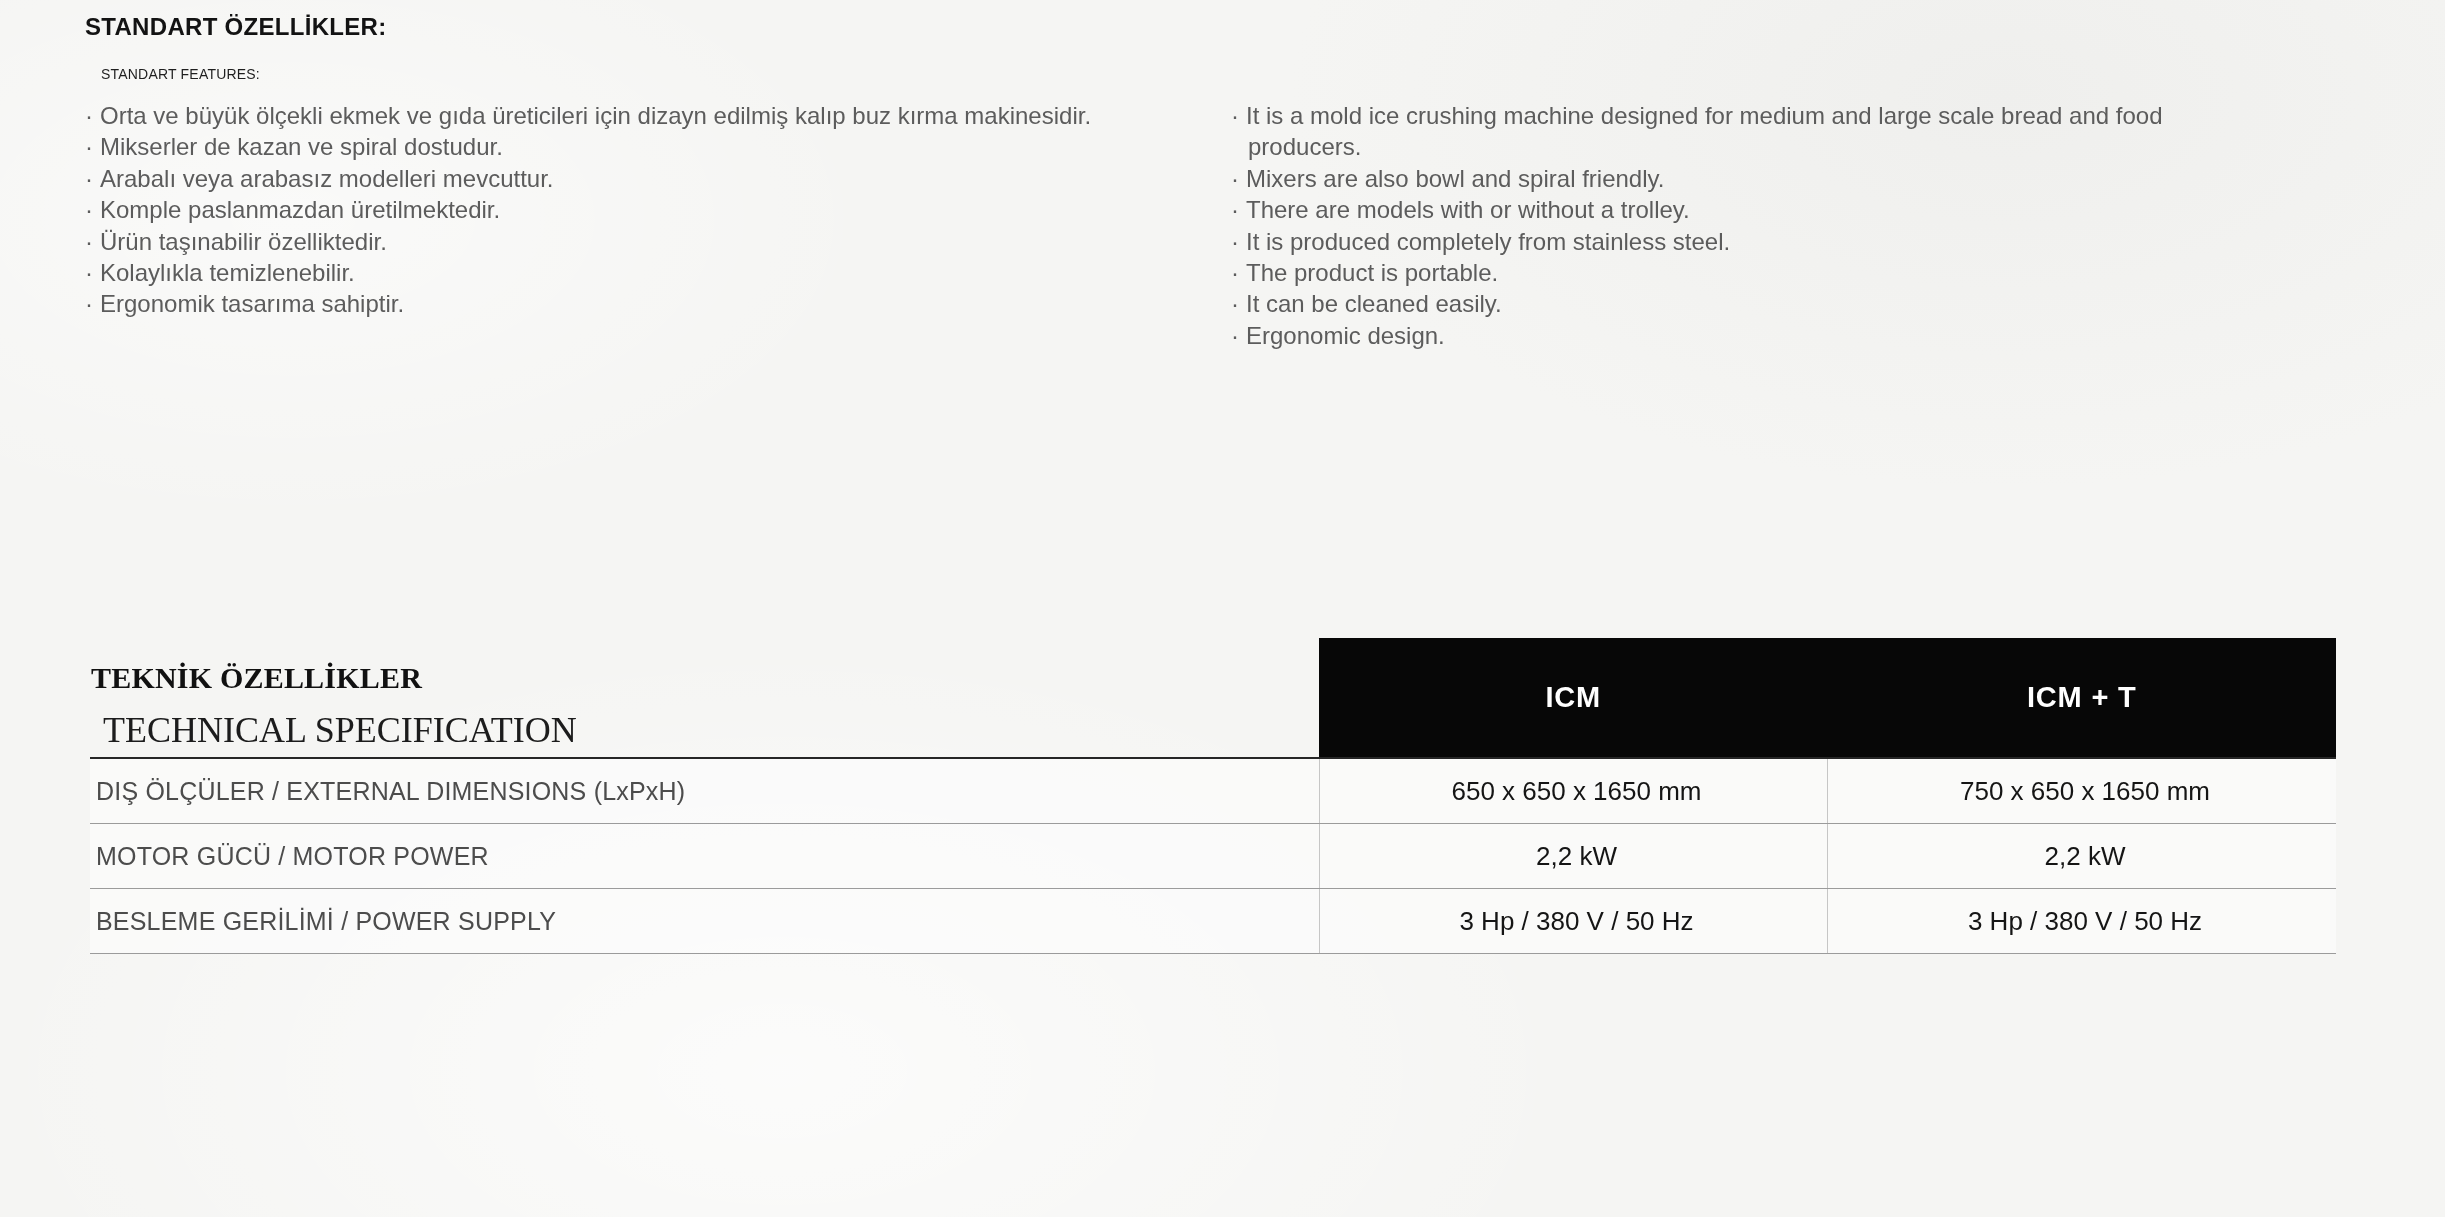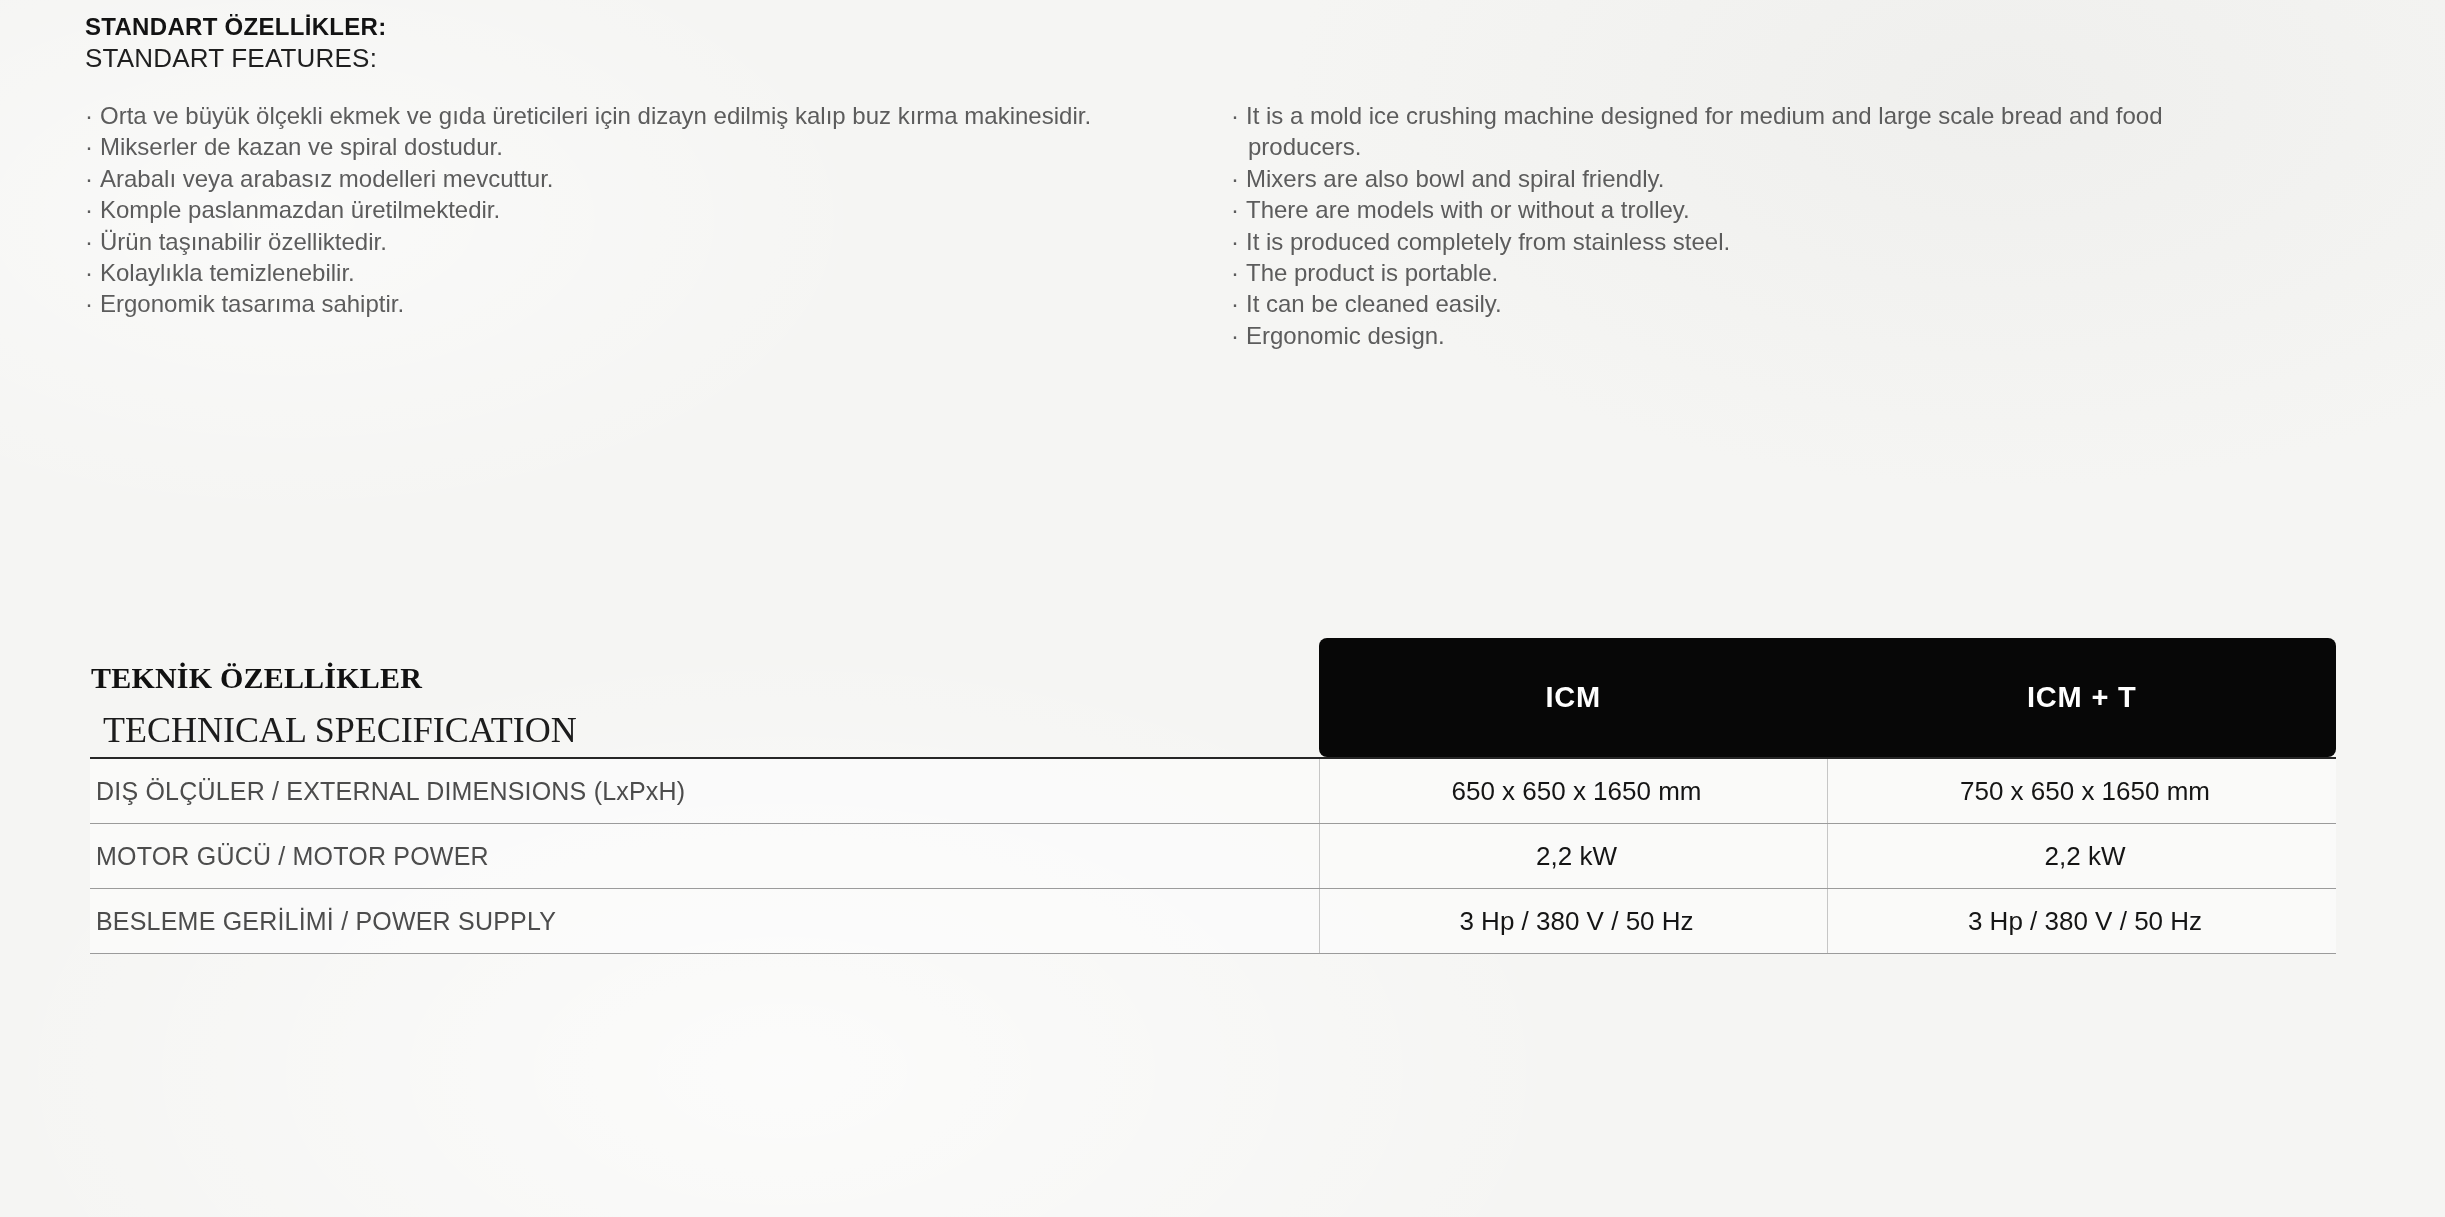--- a/index.html
+++ b/index.html
@@ -12,38 +12,38 @@
       radial-gradient(1300px 700px at 32% 88%, rgba(255,255,255,0.65), rgba(255,255,255,0) 62%),
       radial-gradient(1000px 520px at 12% 18%, rgba(255,255,255,0.5), rgba(255,255,255,0) 60%),
       radial-gradient(1100px 600px at 82% 8%, rgba(238,238,236,0.85), rgba(238,238,236,0) 65%),
       #f5f5f3;
     color:#161616;
   }
 
   
   .title-block { position:absolute; left:85px; top:11px; }
   .title-main { margin:0; font-size:24px; font-weight:700; color:#131313; line-height:31px; letter-spacing:0.3px; }
-  .title-sub  { margin:0; font-size:26px; font-weight:400; color:#1f1f1f; line-height:33px; letter-spacing:0.2px; }
+  .title-sub  { margin:16px; font-size:14px; font-weight:400; color:#1f1f1f; line-height:33px; letter-spacing:0.2px; }
 
   
   .features { position:absolute; top:100px; margin:0; padding:0; list-style:none;
               font-size:24px; line-height:31.4px; color:#5c5c5c; }
   .features-tr { left:85px;  width:1130px; }
   .features-en { left:1231px; width:1005px; }
   .features li { padding-left:17px; text-indent:-17px; }
   .features .dot { margin-right:7px; }
 
   
   .spec-table { position:absolute; left:90px; top:638px; width:2246px; }
   .spec-header { position:relative; height:119px; }
   .spec-titles { position:absolute; left:1px; top:20px;font-family:Liberation Serif, serif; }
   .spec-title-main { margin:0; font-size:30px; font-weight:700; color:#111; line-height:40px; letter-spacing:0.2px; }
   .spec-title-sub  { margin:12px; font-size:36px; font-weight:400; color:#1c1c1c; line-height:40px; }
   .black-header { position:absolute; left:1229px; top:0; width:1017px; height:119px;
-                  background:#070707; display:flex;border-radius:8px; }
+                  background:#070707; display:flex; }
   .black-cell { flex:1; display:flex; align-items:center; justify-content:center;
                 color:#ffffff; font-weight:700; font-size:29px; letter-spacing:0.8px; }
 
   .spec-rows { border-top:2px solid #262626; }
   .spec-row { display:grid; grid-template-columns:1229px 508px 509px; height:64px;
               border-bottom:1px solid #9b9b9b; background:rgba(253,253,253,0.55); }
   .cell-label { display:flex; align-items:center; padding-left:6px;
                 font-size:25px; color:#4c4c4c; letter-spacing:0.2px; }
   .cell-val { display:flex; align-items:center; justify-content:center;
               font-size:26px; color:#151515; border-left:1px solid #c6c6c6;padding-left:6px; }

